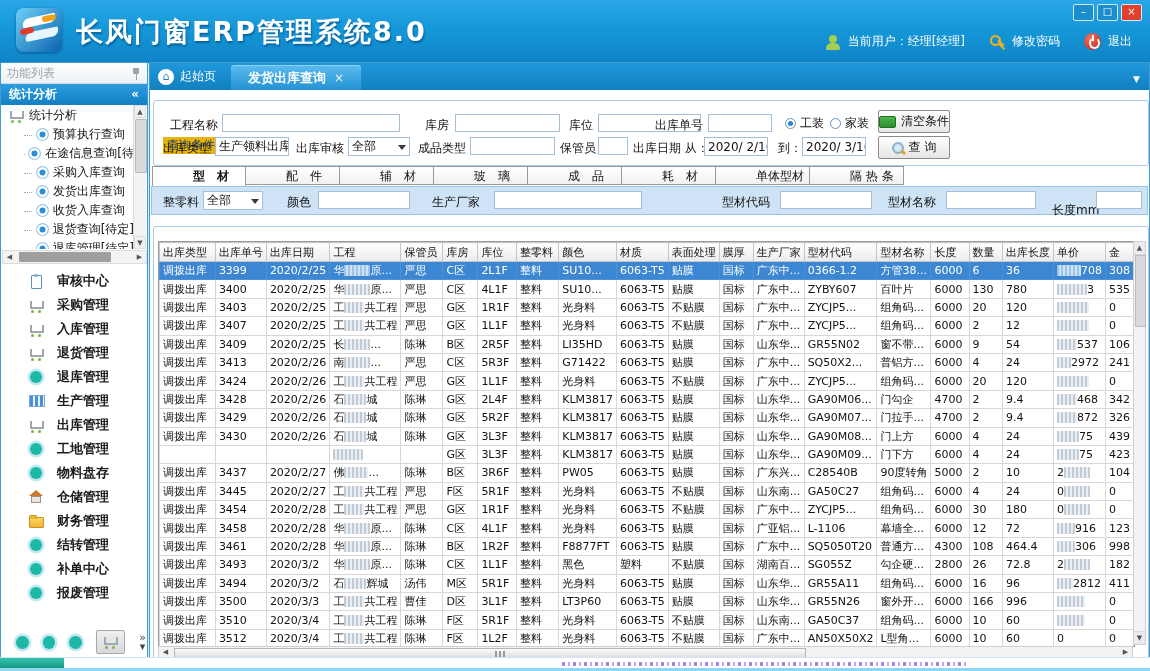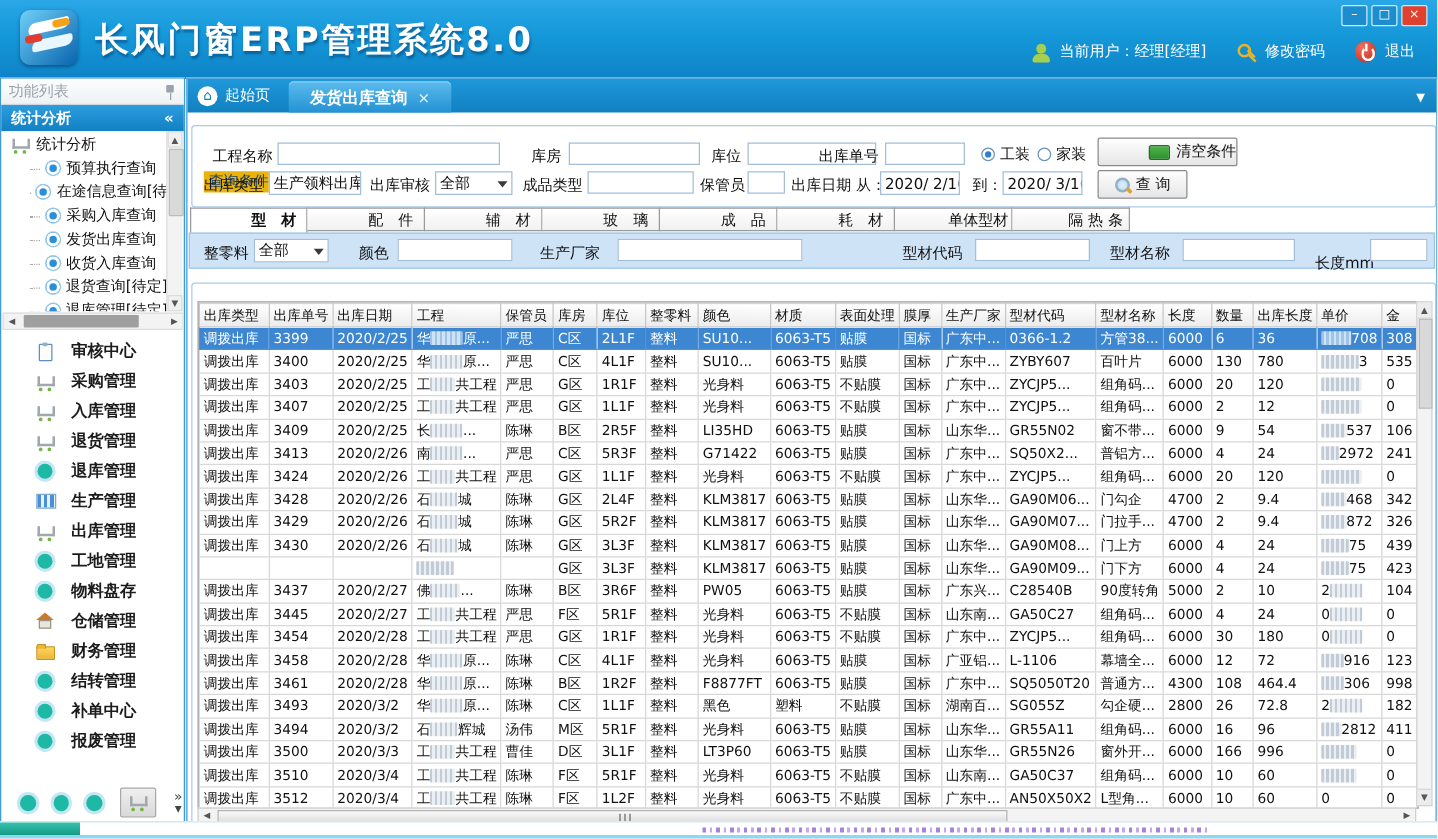--- a/index.html
+++ b/index.html
@@ -102,21 +102,21 @@
   .rdot.on::after{content:"";position:absolute;inset:2px;border-radius:50%;background:#2d7dd2;}
   .btn{position:absolute;border:1px solid #8a8a8a;background:linear-gradient(#fefefe,#e6e6e6);border-radius:2px;
        font-size:12px;display:flex;align-items:center;justify-content:center;gap:5px;color:#111;}
   .ic-clear{width:15px;height:10px;background:linear-gradient(#4db64d,#2e8f2e);border:1px solid #1f6f1f;border-radius:2px;}
   .ic-search{width:12px;height:12px;position:relative;}
   .ic-search::before{content:"";position:absolute;left:0;top:0;width:8px;height:8px;border:2px solid #8fb0c8;border-radius:50%;background:radial-gradient(circle,#dff0fa,#bcd8ea);}
   .ic-search::after{content:"";position:absolute;left:9px;top:9px;width:5px;height:2.5px;background:#e0a22e;transform:rotate(45deg);border-radius:1px;}
   
   #mtabs{position:absolute;left:152px;top:166px;display:flex;}
   .mtab{width:94px;height:19px;border:1px solid #9a9a9a;border-left-width:0;background:linear-gradient(#ffffff,#f1f1f1);
-        font-size:12px;text-align:center;line-height:19px;box-sizing:border-box;white-space:nowrap;overflow:hidden;padding-left:40px;}
+        font-size:12px;line-height:19px;box-sizing:border-box;white-space:nowrap;overflow:hidden;padding-left:40px;}
   .mtab:first-child{border-left-width:1px;}
   .mtab.on{background:#fff;border-bottom-color:#fff;height:21px;font-weight:bold;}
   #filterrow{position:absolute;left:151px;top:186px;width:997px;height:29px;background:#cfe3f7;border:1px solid #9dc3e6;box-sizing:border-box;}
   
   #resultsbox{position:absolute;left:153px;top:226px;width:994px;height:432px;}
   #tblwrap{position:absolute;left:4px;top:14px;width:975px;height:404px;overflow:hidden;border:1px solid #9a9a9a;background:#fff;}
   table{border-collapse:collapse;table-layout:fixed;}
   th{border:1px solid #c6c6c6;background:linear-gradient(#ffffff,#ebebeb);font-weight:normal;font-size:11px;
      text-align:left;padding:0 3px;height:18px;white-space:nowrap;overflow:hidden;}
   td{border:1px solid #d8d8d8;font-size:11px;padding:0 3px;height:17.4px;white-space:nowrap;overflow:hidden;color:#111;background:#fff;}
@@ -326,21 +326,21 @@
   <div class="flabel" style="left:655px;top:117px;">出库单号</div>
   <div class="inp" style="left:708px;top:114px;width:64px;"></div>
   <div class="radio" style="left:785px;top:115px;">
     <span class="rdot on"></span>
     <span>工装</span>
   </div>
   <div class="radio" style="left:830px;top:115px;">
     <span class="rdot"></span>
     <span>家装</span>
   </div>
-  <div class="btn" style="left:878px;top:110px;width:70px;height:21px;padding-left:40px;">
+  <div class="btn" style="left:878px;top:110px;width:70px;height:21px;">
     <span class="ic-clear"></span>
     <span>清空条件</span>
   </div>
 
   <div class="flabel" style="left:163px;top:140px;">出库类型</div>
   <div class="dd" style="left:215px;top:137px;width:74px;">
     <span>生产领料出库</span>
   </div>
   <div class="flabel" style="left:296px;top:140px;">出库审核</div>
   <div class="dd" style="left:348px;top:137px;width:62px;">

